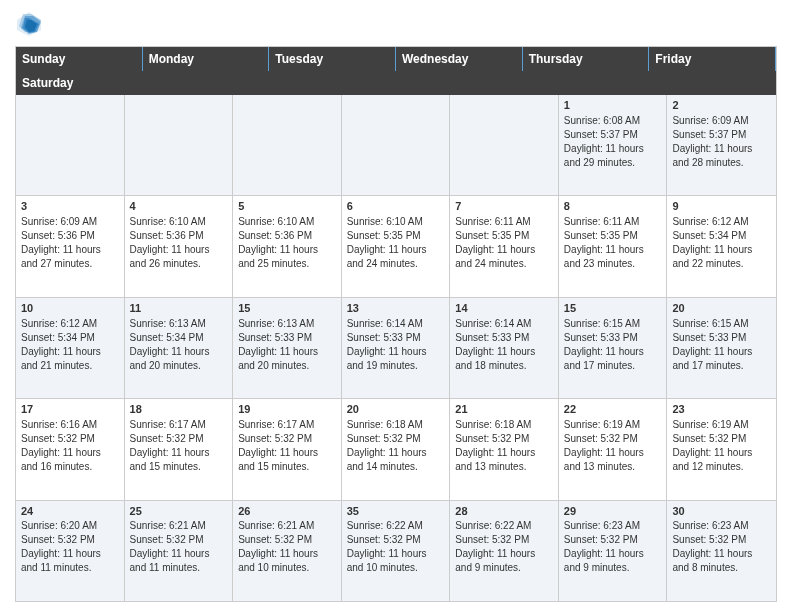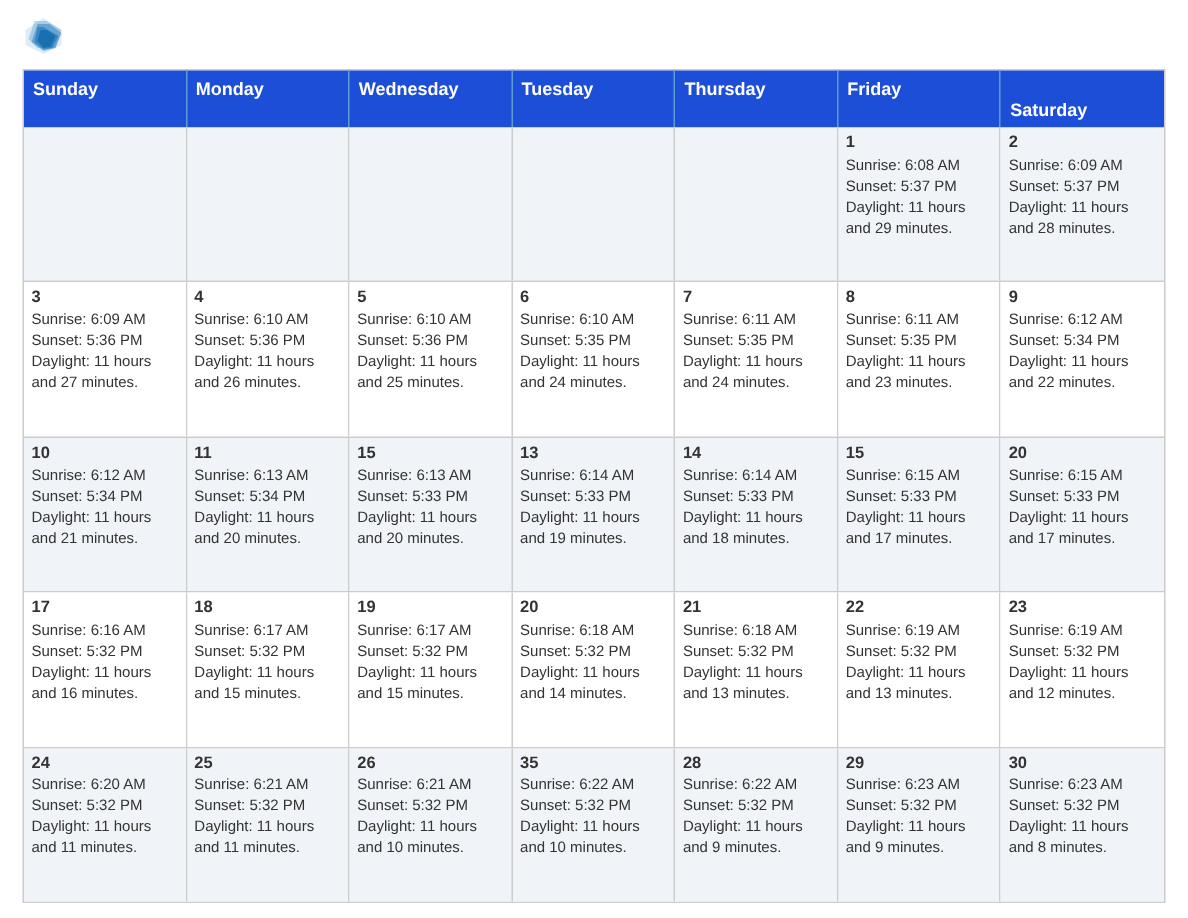--- a/index.html
+++ b/index.html
@@ -45,32 +45,32 @@
       color: #444;
     }
     .calendar {
       flex: 1;
       display: flex;
       flex-direction: column;
       border: 1px solid #ccc;
     }
     .cal-header {
       display: grid;
-      grid-template-columns: repeat(7, 1fr);
-      background: #1d4ed8;
+      grid-template-columns: repeat(6, 1fr);
+      background: #404040;
     }
     .cal-header-cell {
       color: #fff;
       font-size: 12px;
       font-weight: bold;
       padding: 5px 6px;
       text-align: left;
       border-right: 1px solid #5a9fd4;
     }
-    .cal-header-cell:last-child { border-right: none; margin-top: 14px; }
+    .cal-header-cell:last-child { border-right: none; }
     .cal-body {
       flex: 1;
       display: flex;
       flex-direction: column;
     }
     .cal-row {
       display: grid;
       grid-template-columns: repeat(7, 1fr);
       flex: 1;
       border-top: 1px solid #ccc;
@@ -121,22 +121,22 @@
     <div class="title-block">
       <div class="month-title"></div>
       <div class="location-title"></div>
     </div>
   </div>
 
   <div class="calendar">
     <div class="cal-header">
     <div class="cal-header-cell">Sunday</div>
         <div class="cal-header-cell">Monday</div>
+        <div class="cal-header-cell">Tuesday</div>
         <div class="cal-header-cell">Wednesday</div>
-        <div class="cal-header-cell">Tuesday</div>
         <div class="cal-header-cell">Thursday</div>
         <div class="cal-header-cell">Friday</div>
         <div class="cal-header-cell">Saturday</div>
       </div>
     <div class="cal-body">
     <div class="cal-row">
           <div class="cal-cell empty alt-row"></div>
           <div class="cal-cell empty alt-row"></div>
           <div class="cal-cell empty alt-row"></div>
           <div class="cal-cell empty alt-row"></div>

